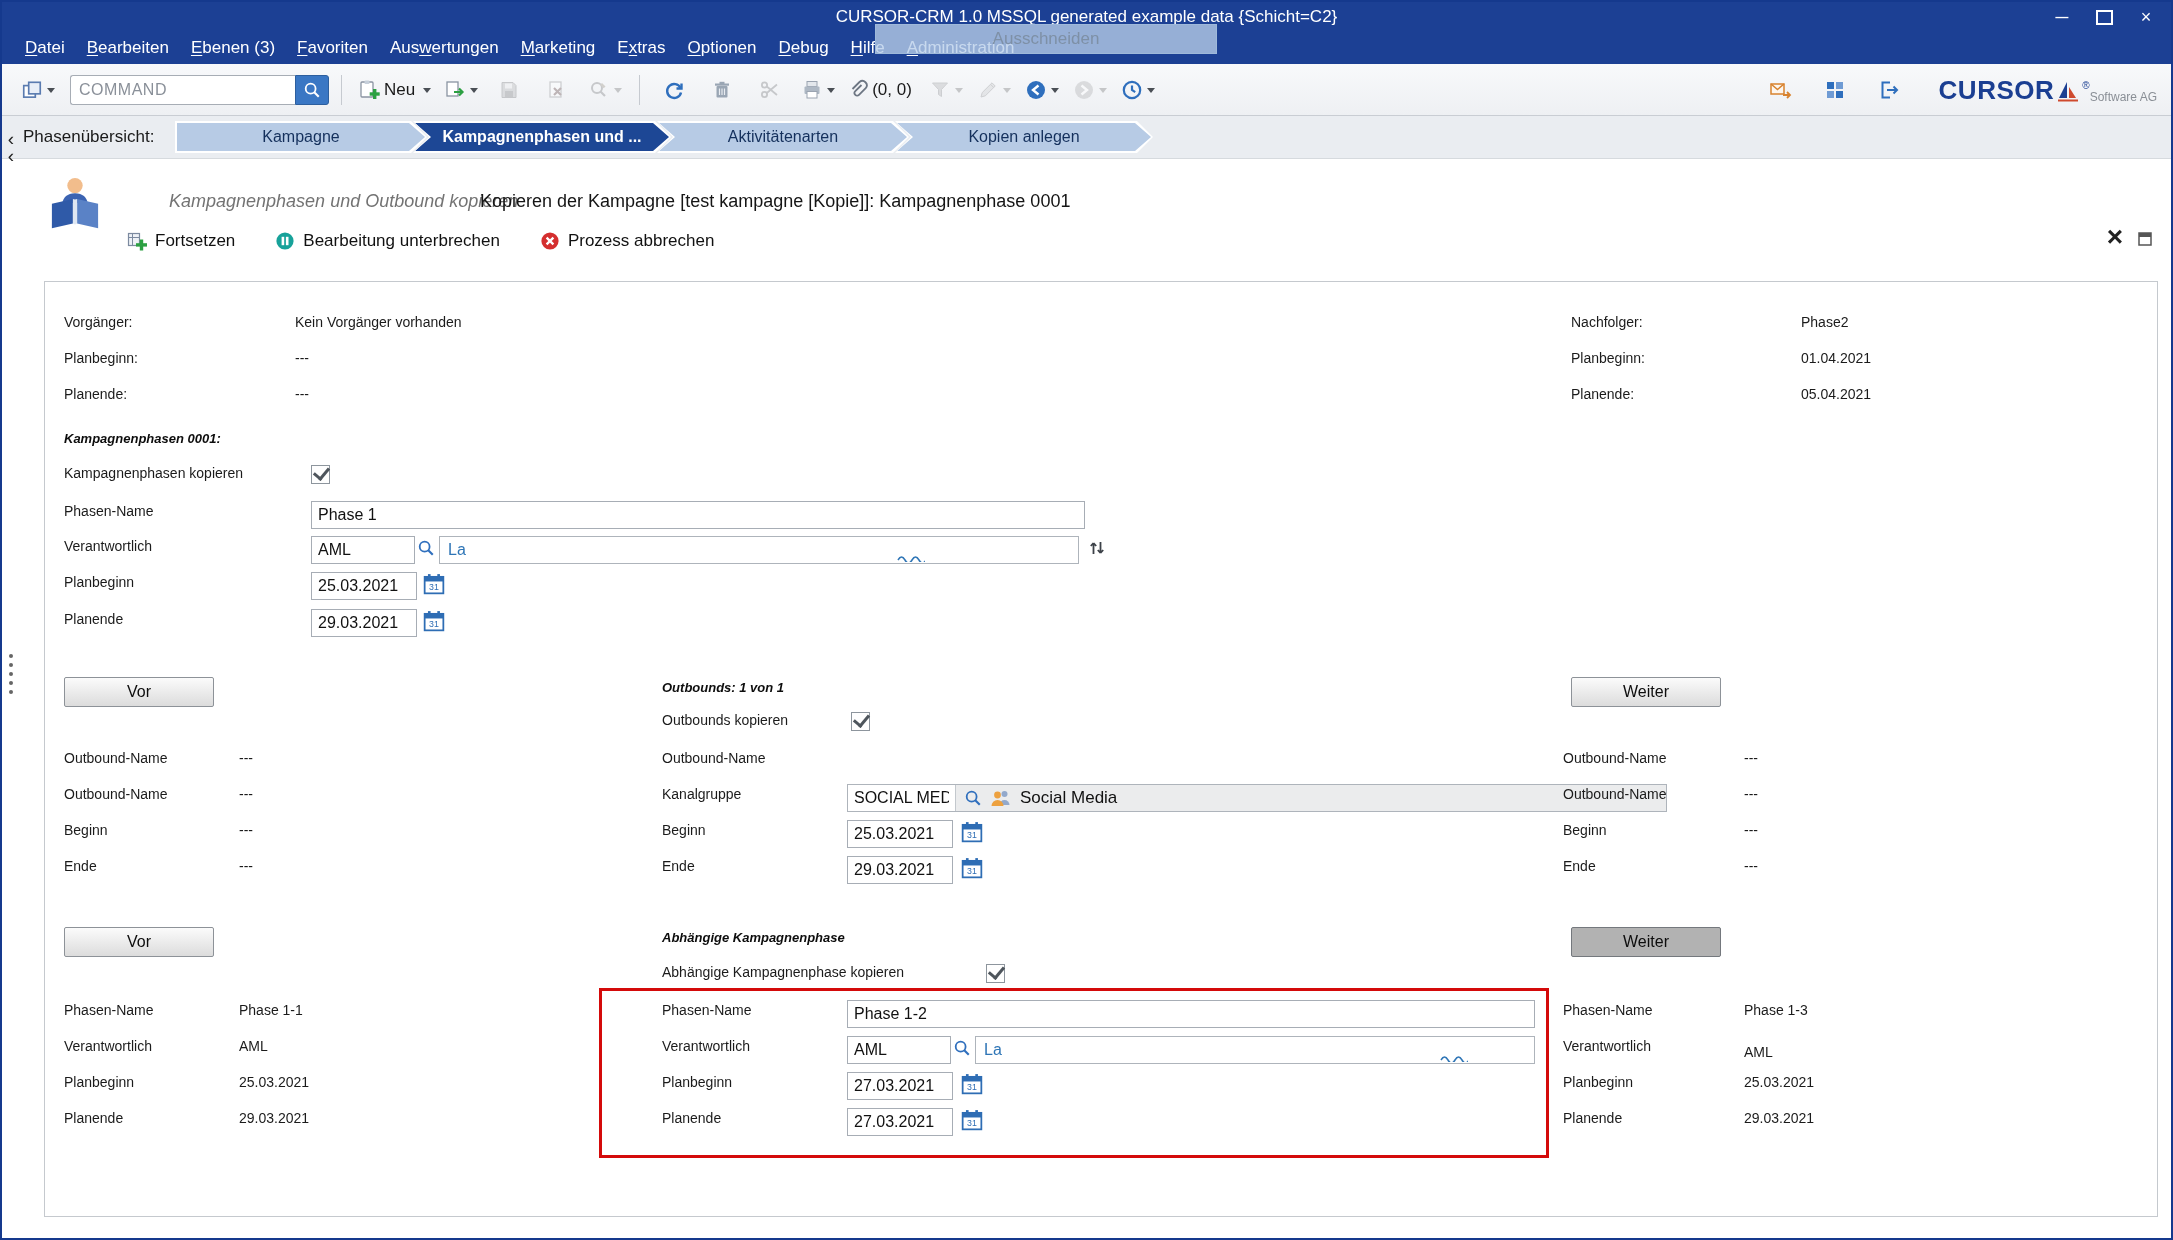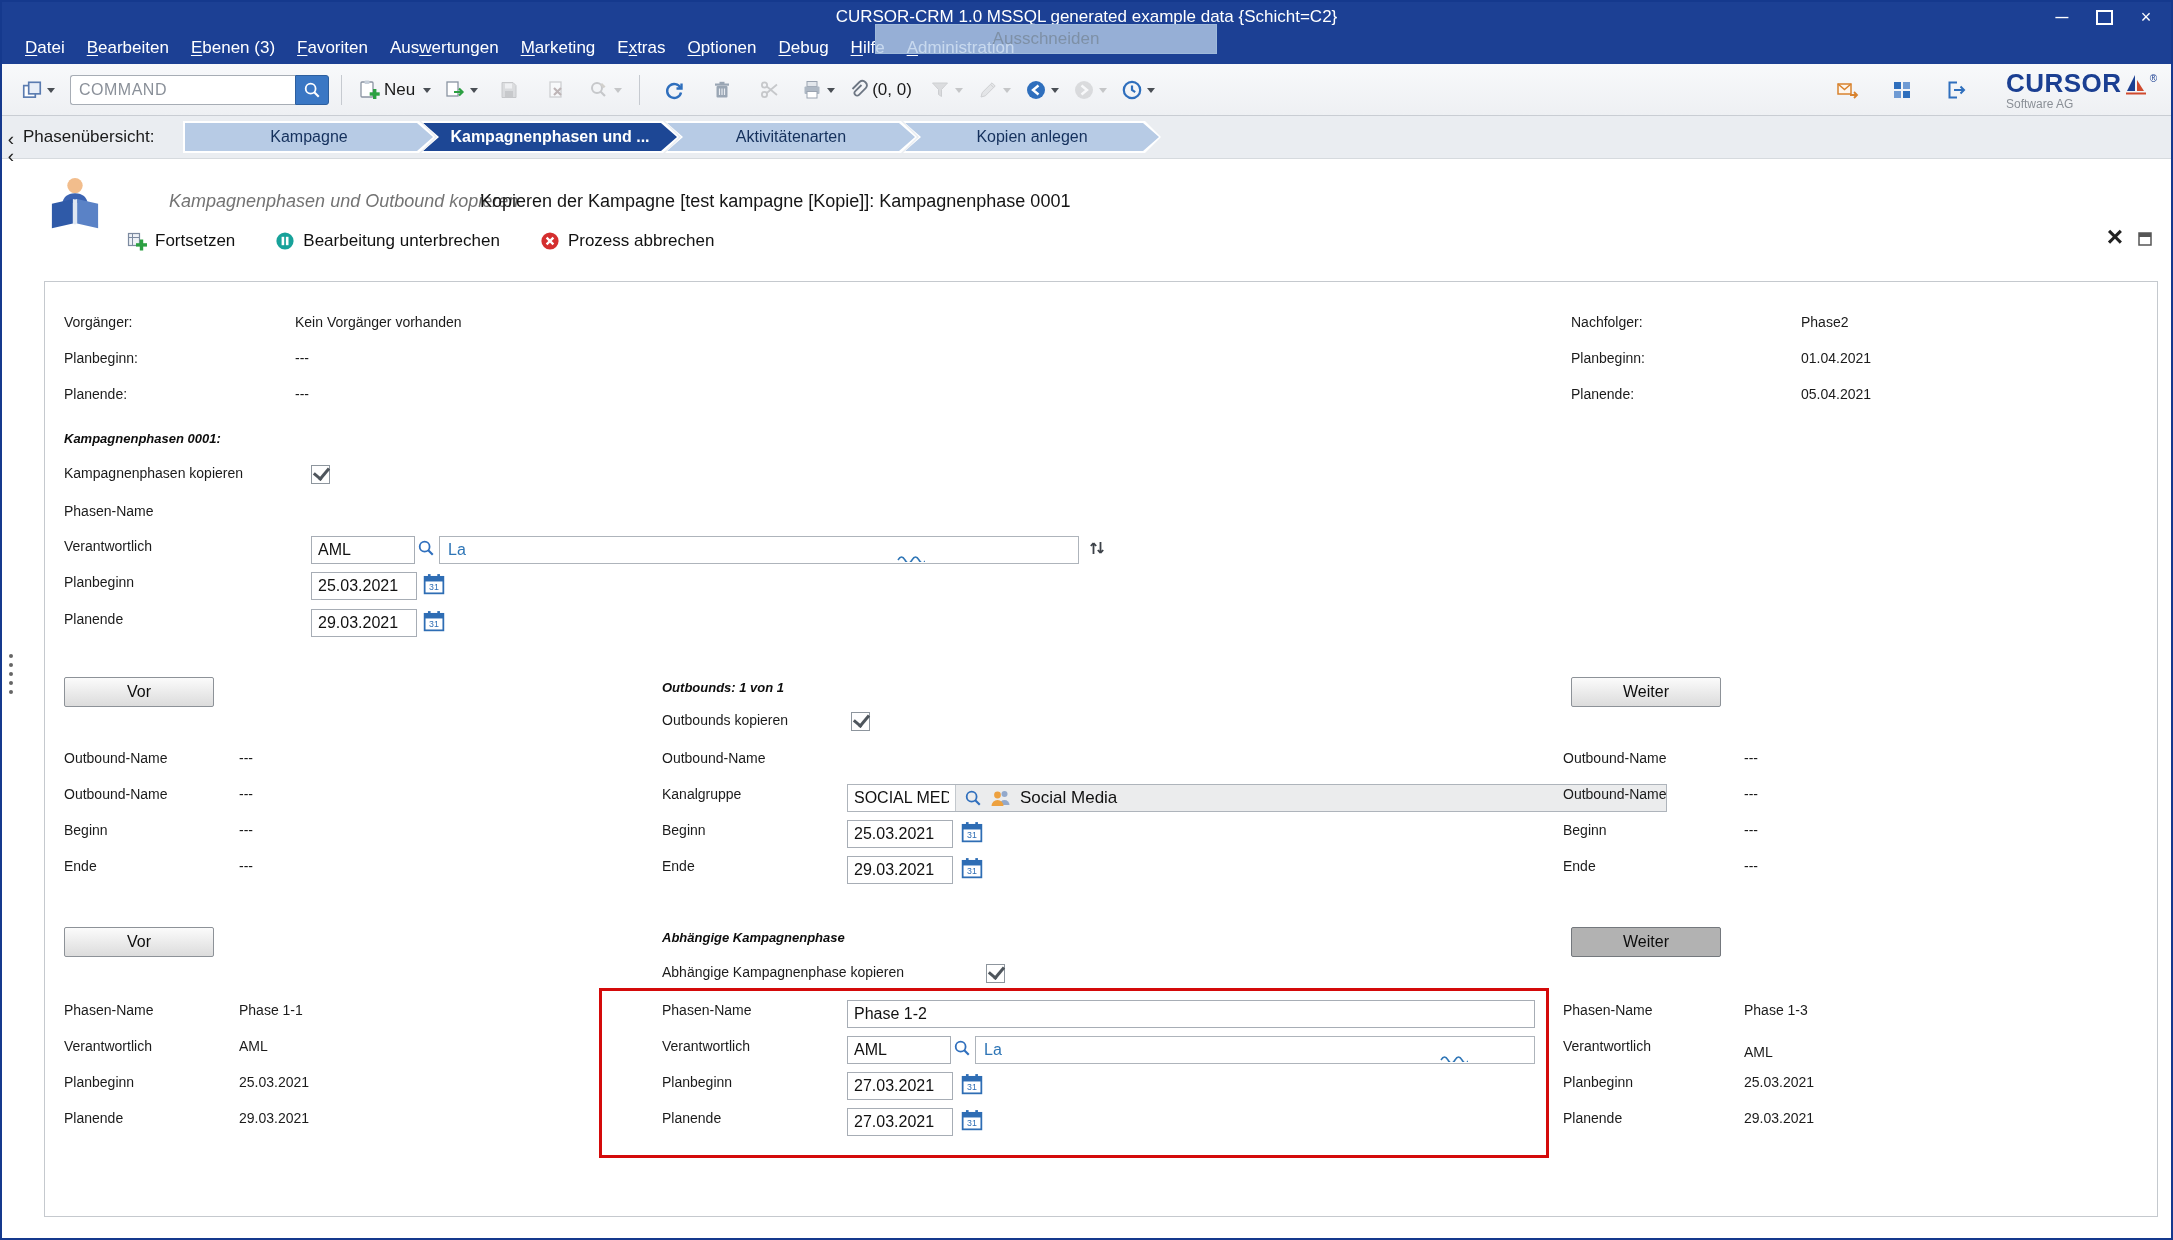--- a/index.html
+++ b/index.html
@@ -28,33 +28,33 @@
   .caret{width:0;height:0;border:4.5px solid transparent;border-top:5.5px solid #4a4f55;margin-left:4px;margin-top:6px}
   .tbtn.dis .caret{border-top-color:#8a8f96}
   .tsep{width:1px;height:30px;background:#c6cad0;margin:0 8px}
   .cmdwrap{display:inline-flex;align-items:center;margin-left:6px}
   .cmd{width:225px;height:30px;border:1px solid #a7adb5;border-right:none;padding:0 8px;font:16px "Liberation Sans",sans-serif;
        color:#444;box-sizing:border-box;border-radius:3px 0 0 3px;outline:none}
   .cmd::placeholder{color:#8a9099;letter-spacing:.5px}
   .cmdbtn{width:34px;height:30px;background:#3a77c4;border:1px solid #2d5f9e;border-radius:0 3px 3px 0;display:inline-flex;
        align-items:center;justify-content:center;cursor:pointer;box-sizing:border-box}
   .tright{margin-left:auto;display:inline-flex;align-items:center;gap:10px}
-  .logo{display:flex;flex-direction:column;margin-left:18px;line-height:1}
+  .logo{display:flex;align-items:flex-end;margin-left:18px;line-height:1}
   .logo-row{display:flex;align-items:flex-end;gap:2px}
   .logo-name{font-size:26px;font-weight:bold;color:#1b3f92;letter-spacing:.5px}
   .logo-reg{font-size:10px;color:#1b3f92;margin-bottom:12px}
   .logo-sub{font-size:12px;color:#8a8f96;margin-top:2px}
   
   .phasebar{position:absolute;left:0;top:114px;width:100%;height:42px;background:#eaedf1;border-bottom:1px solid #d6dade}
   .pb-label{position:absolute;left:21px;top:0;height:42px;line-height:42px;font-size:17px;color:#1a1a1a}
   .steps{position:absolute;left:169px;top:5px;height:32px;display:flex}
   .stepo{height:32px;display:inline-flex;background:#fff;margin-left:-14px}
   .stepo,.step{clip-path:polygon(0 0,calc(100% - 16px) 0,100% 50%,calc(100% - 16px) 100%,0 100%,16px 50%)}
   .stepo.first,.stepo.first .step{clip-path:polygon(0 0,calc(100% - 16px) 0,100% 50%,calc(100% - 16px) 100%,0 100%)}
-  .stepo.first{margin-left:12px}
+  .stepo.first{margin-left:4px}
   .step{flex:1;margin:2px;background:#b7cbe5;color:#14305c;font-size:16px;display:flex;align-items:center;justify-content:center;
         cursor:pointer;padding:0 8px;white-space:nowrap}
   .step.active{background:#1d4795;color:#fff;font-weight:bold}
   .edge-chevrons{position:absolute;left:2px;top:128px;width:14px;display:flex;flex-direction:column;align-items:center;
         color:#222;font-size:19px;line-height:17px;cursor:pointer;z-index:10}
   .drag-dots{position:absolute;left:7px;top:652px;width:4px;height:4px;background:#666;border-radius:50%;
         box-shadow:0 9px 0 #666,0 18px 0 #666,0 27px 0 #666,0 36px 0 #666}
   
   .doc-header{position:absolute;left:0;top:157px;width:100%;height:122px;background:#fff}
   .doc-icon{position:absolute;left:44px;top:14px}
@@ -367,20 +367,21 @@
     <span class="lbl" style="left:1526px;top:68px">Planbeginn:</span>
     <span class="val" style="left:1756px;top:68px">01.04.2021</span>
     <span class="lbl" style="left:1526px;top:104px">Planende:</span>
     <span class="val" style="left:1756px;top:104px">05.04.2021</span>
 
     <span class="hdg" style="left:19px;top:149px">Kampagnenphasen 0001:</span>
     <span class="lbl" style="left:19px;top:183px">Kampagnenphasen kopieren</span>
     <span class="cb checked" style="left:266px;top:183px"></span>
 
     <span class="lbl" style="left:19px;top:221px">Phasen-Name</span>
+    <input class="inp" style="left: 266px; top: 219px; width: 774px;" value="Phase 1">
 
     <span class="lbl" style="left:19px;top:256px">Verantwortlich</span>
     <input class="inp" style="left: 266px; top: 254px; width: 104px;" value="AML">
     <span class="icbtn" style="left:372px;top:257px">
       <svg width="18" height="18" viewBox="0 0 20 20">
           <circle cx="8.5" cy="8.5" r="5.5" fill="none" stroke="#2f6fbd" stroke-width="2"></circle>
           <line x1="12.5" y1="12.5" x2="17.5" y2="17.5" stroke="#2f6fbd" stroke-width="2.4"></line>
         </svg>
     </span>
     <span class="lafield" style="left:394px;top:254px;width:640px">

